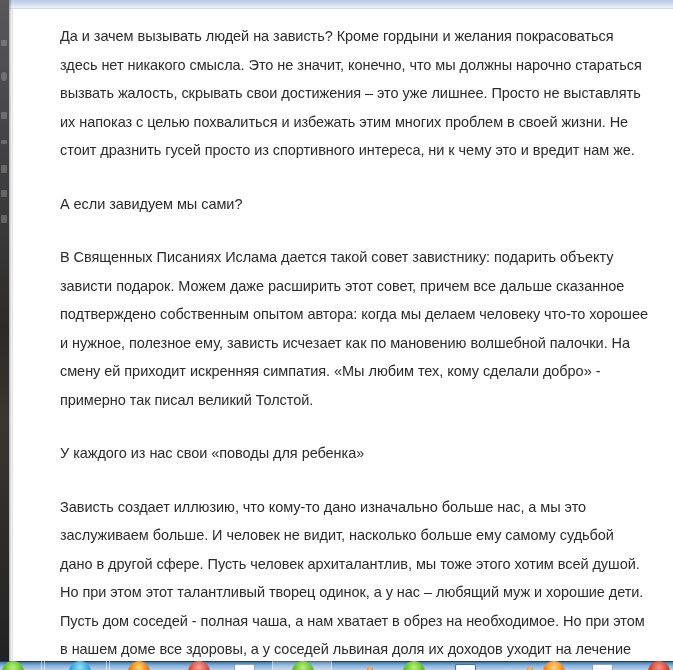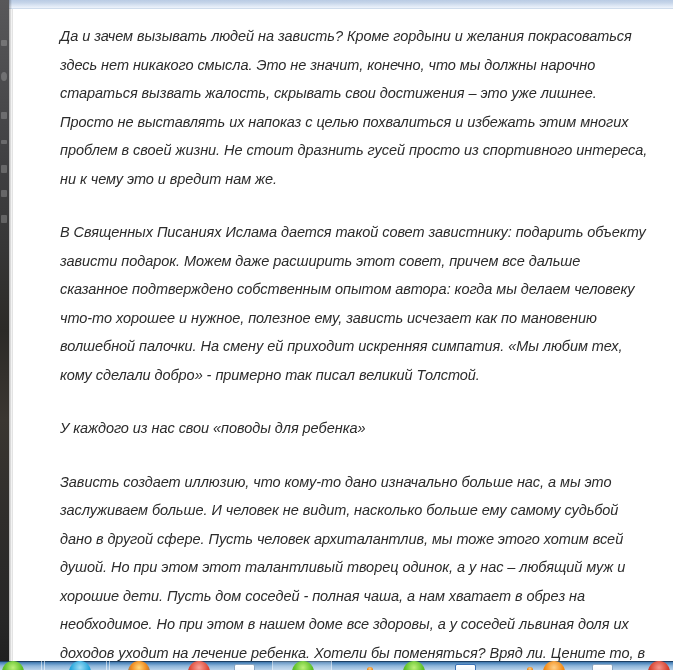--- a/index.html
+++ b/index.html
@@ -13,21 +13,20 @@
     overflow: hidden;
     position: relative;
     font-family: "Liberation Sans", sans-serif;
   }
 
   
   #screen {
     position: absolute;
     inset: 0;
     background: #ffffff;
-    font-style: italic;
   }
 
   
   #top-chrome-band {
     position: absolute;
     top: 0; left: 0;
     width: 673px;
     height: 8px;
     background: linear-gradient(to bottom, #b9cbe4 0%, #c6d5e9 35%, #dce6f4 70%, #eef3fa 100%);
   }
@@ -165,20 +164,21 @@
     <span class="ghost" style="top:165px;height:8px;"></span>
     <span class="ghost" style="top:190px;height:7px;"></span>
     <span class="ghost" style="top:215px;height:8px;"></span>
   </div>
   <div id="left-edge-shadow"></div>
   <div id="page-left-border"></div>
 
   <div id="article">
     <div id="article-inner">
       <p class="para">Да и зачем вызывать людей на зависть? Кроме гордыни и желания покрасоваться здесь нет никакого смысла. Это не значит, конечно, что мы должны нарочно стараться вызвать жалость, скрывать свои достижения – это уже лишнее. Просто не выставлять их напоказ с целью похвалиться и избежать этим многих проблем в своей жизни. Не стоит дразнить гусей просто из спортивного интереса, ни к чему это и вредит нам же.</p>
+      <p class="para">А если завидуем мы сами?</p>
       <p class="para">В Священных Писаниях Ислама дается такой совет завистнику: подарить объекту зависти подарок. Можем даже расширить этот совет, причем все дальше сказанное подтверждено собственным опытом автора: когда мы делаем человеку что-то хорошее и нужное, полезное ему, зависть исчезает как по мановению волшебной палочки. На смену ей приходит искренняя симпатия. «Мы любим тех, кому сделали добро» - примерно так писал великий Толстой.</p>
       <p class="para">У каждого из нас свои «поводы для ребенка»</p>
       <p class="para last">Зависть создает иллюзию, что кому-то дано изначально больше нас, а мы это заслуживаем больше. И человек не видит, насколько больше ему самому судьбой дано в другой сфере. Пусть человек архиталантлив, мы тоже этого хотим всей душой. Но при этом этот талантливый творец одинок, а у нас – любящий муж и хорошие дети. Пусть дом соседей - полная чаша, а нам хватает в обрез на необходимое. Но при этом в нашем доме все здоровы, а у соседей львиная доля их доходов уходит на лечение ребенка. Хотели бы поменяться? Вряд ли. Цените то, в чем сильны именно вы, такое есть всегда, и</p>
     </div>
   </div>
 
   <div id="taskbar">
     <div class="tb-topline"></div>
     <div id="taskbar-items">
         <div class="tb-item orb-green" style="left: 2px;"></div>

